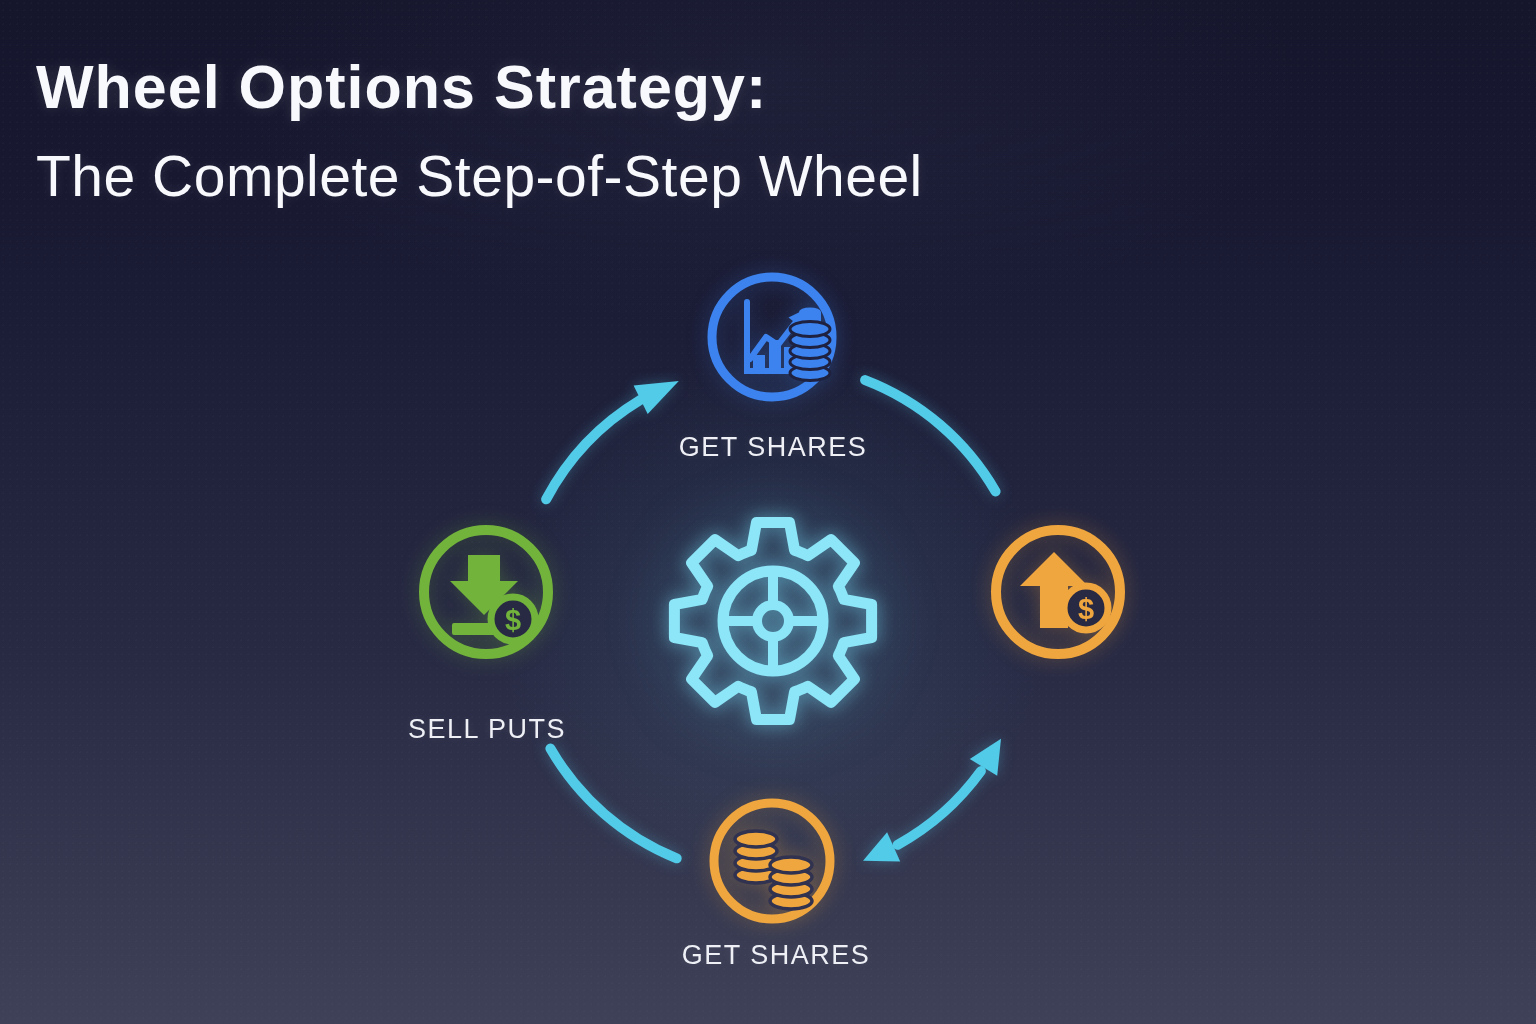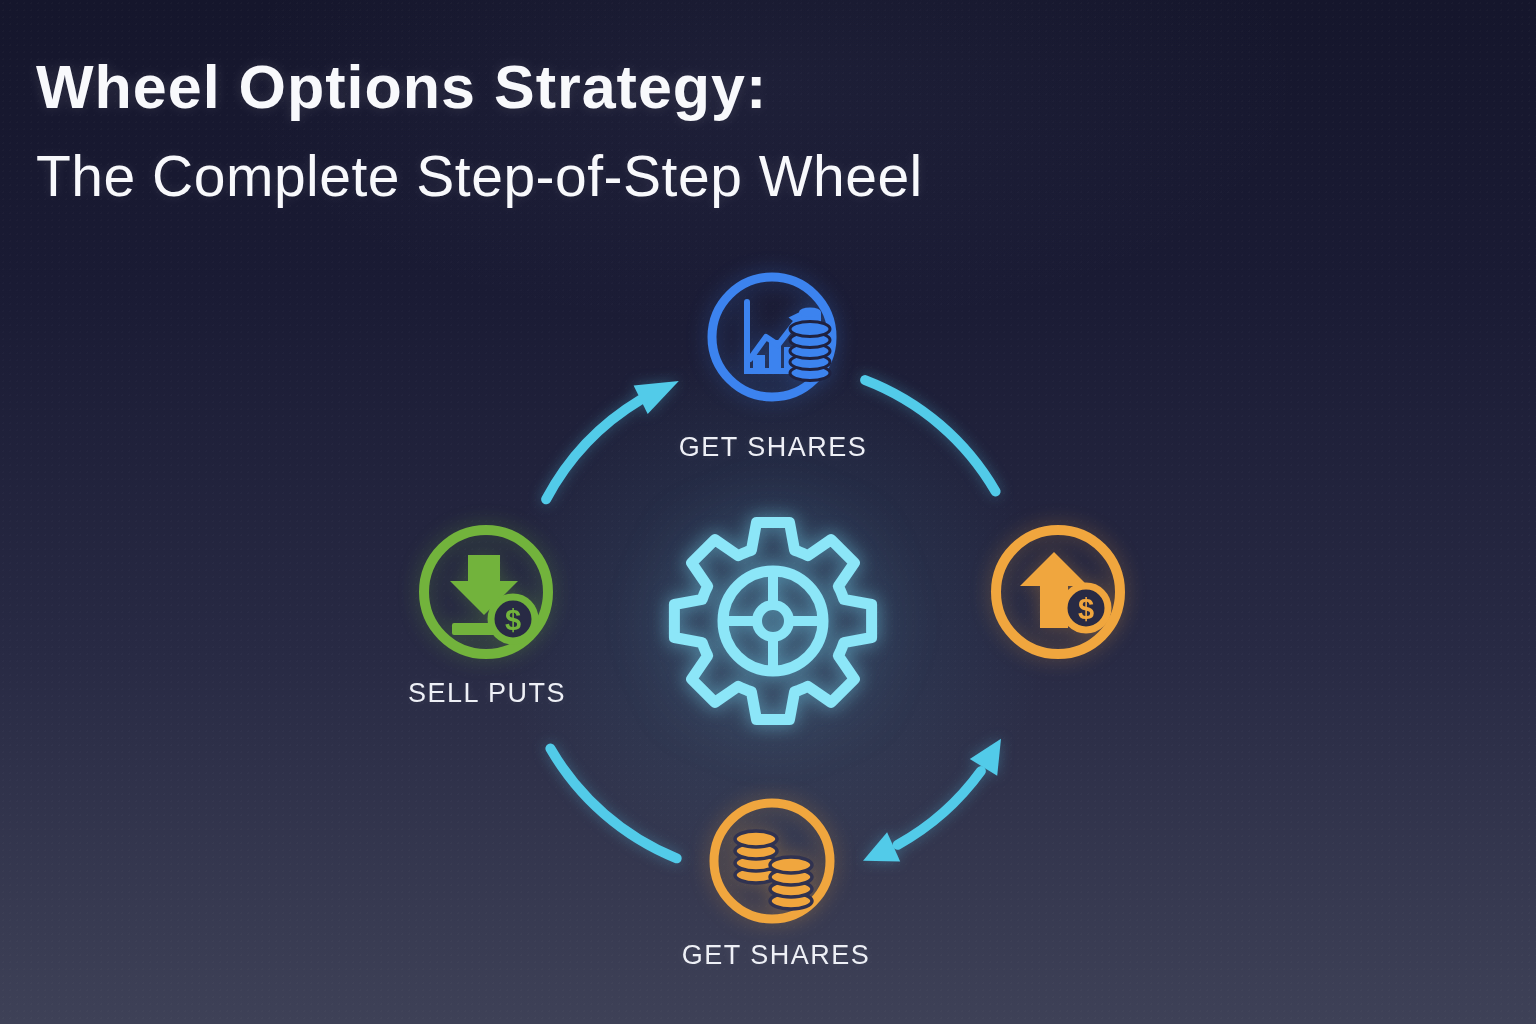--- a/index.html
+++ b/index.html
@@ -46,21 +46,21 @@
   .icon-blue{color:var(--blue);filter:drop-shadow(0 0 10px rgba(60,131,239,0.30));}
   .icon-green{color:var(--green);filter:drop-shadow(0 0 10px rgba(114,179,60,0.30));}
   .icon-orange{color:var(--orange);filter:drop-shadow(0 0 10px rgba(240,166,62,0.30));}
   .ring{fill:none;stroke:currentColor;}
   .coin-text{font-family:"Liberation Sans",sans-serif;font-weight:700;font-size:29px;
     fill:currentColor;text-anchor:middle;}
   .label{position:absolute;transform:translate(-50%,-50%);white-space:nowrap;
     color:var(--label);font-size:27px;font-weight:400;letter-spacing:1.5px;
     text-shadow:0 0 10px rgba(255,255,255,0.10);}
   .label-top{left:773px;top:447px;}
-  .label-left{left:487px;top:693px;}
+  .label-left{left:487px;top:729px;}
   .label-right{left:1066px;top:703px;}
   .label-bottom{left:776px;top:955px;}
 </style>
 </head>
 <body>
 
 <div class="canvas">
   <div class="bg-noise"></div>
 
   <header class="title">

